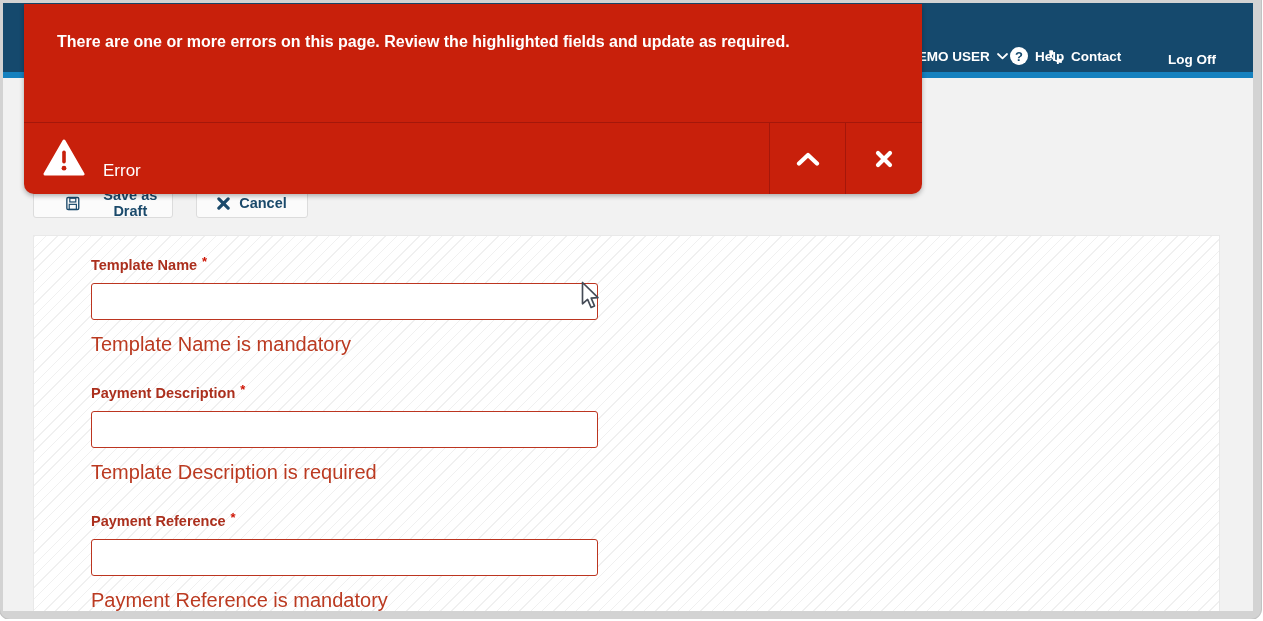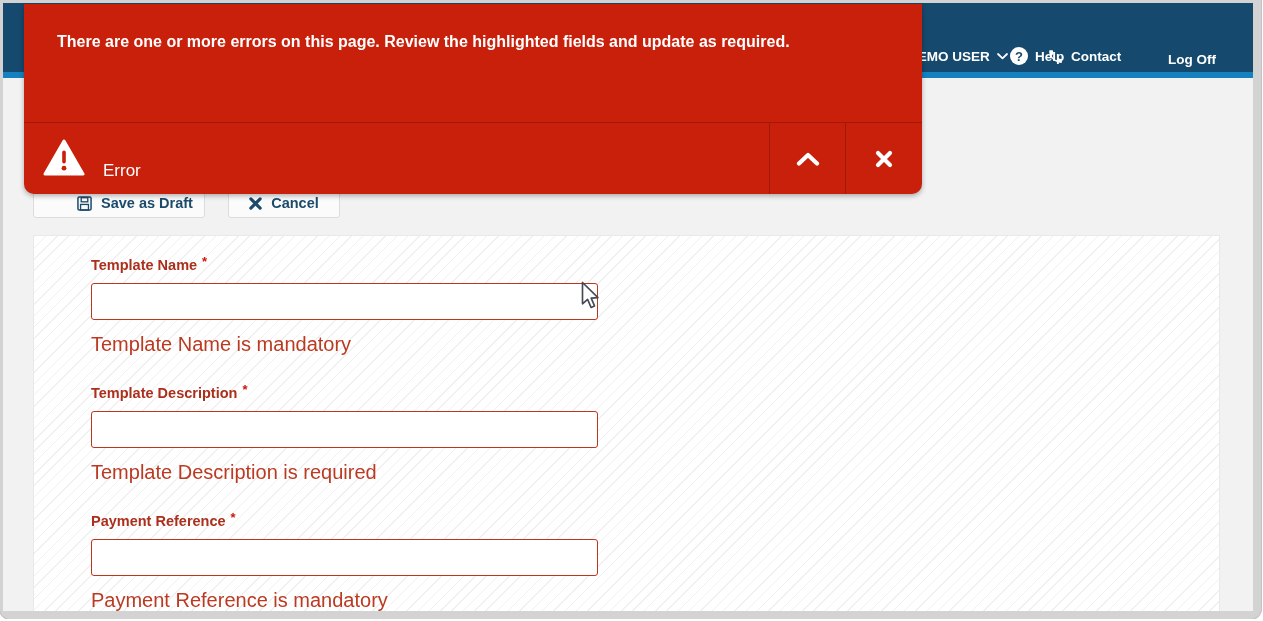--- a/index.html
+++ b/index.html
@@ -73,21 +73,21 @@
   .err-btn-close    { left:821px; width:77px; border-radius:0 0 10px 0; }
 
   
   .btn-row { position:absolute; top:185px; left:30px; z-index:5; display:flex; gap:23px; }
   .tb-btn {
     height:30px; background:#fbfbfb; border:1px solid #dcdcdc; border-radius:3px;
     display:inline-flex; align-items:center; justify-content:center; gap:9px;
     color:#1b4a6b; font-size:14.5px; font-weight:bold; cursor:pointer;
     font-family:"Liberation Sans", sans-serif;
   }
-  .btn-save   { width:172px;padding-left:32px; }
+  .btn-save   { width:140px;padding-left:32px; }
   .btn-cancel { width:112px;text-align:right; }
 
   
   .form-panel {
     position:absolute; left:30px; top:232px; width:1187px; height:378px;
     background:#ffffff;
     background-image:repeating-linear-gradient(135deg,
       #f0f0f0 0px, #f0f0f0 1px, transparent 1px, transparent 8px);
     border:1px solid #e9e9e9;
     padding:17px 0 0 21px; z-index:1;
@@ -163,21 +163,21 @@
     </div>
 
     <div class="form-panel" id="form-panel">
       <div class="field">
         <div class="f-label"><span class="f-label-text">Template Name</span><span class="f-req">*</span></div>
         <input class="f-input" type="text" style="">
         <div class="f-error">Template Name is mandatory</div>
       </div>
 
       <div class="field">
-        <div class="f-label"><span class="f-label-text">Template Description</span><span class="f-req">*</span></div>
+        <div class="f-label"><span class="f-label-text">Payment Description</span><span class="f-req">*</span></div>
         <input class="f-input" type="text" style="">
         <div class="f-error">Template Description is required</div>
       </div>
 
       <div class="field">
         <div class="f-label"><span class="f-label-text">Payment Reference</span><span class="f-req">*</span></div>
         <input class="f-input" type="text" style="">
         <div class="f-error">Payment Reference is mandatory</div>
       </div>
     </div>

